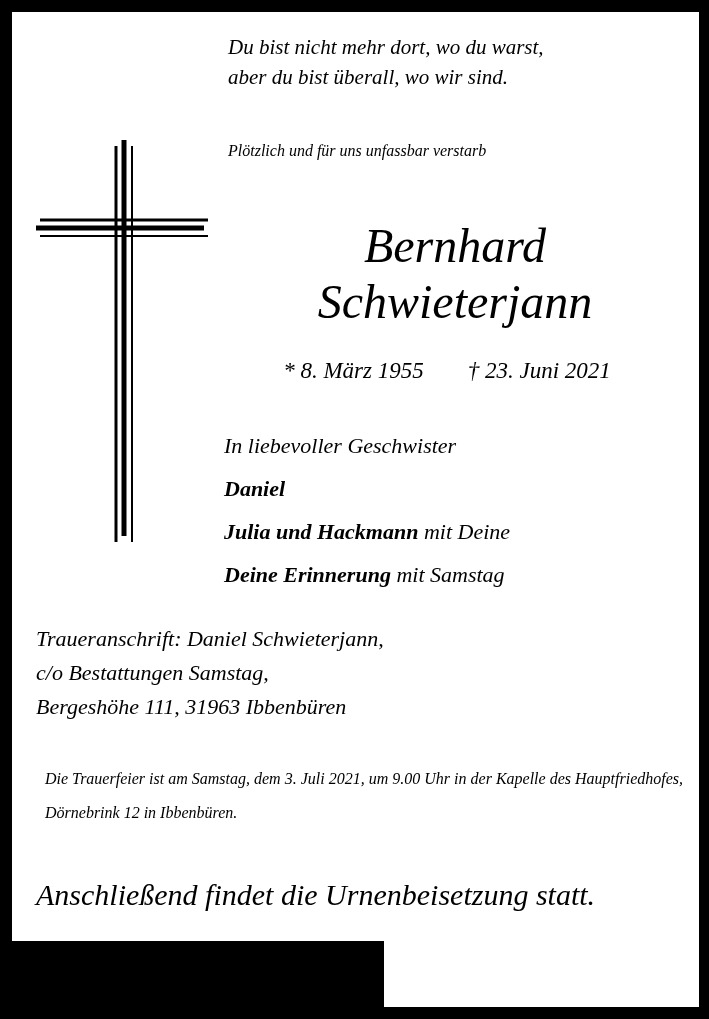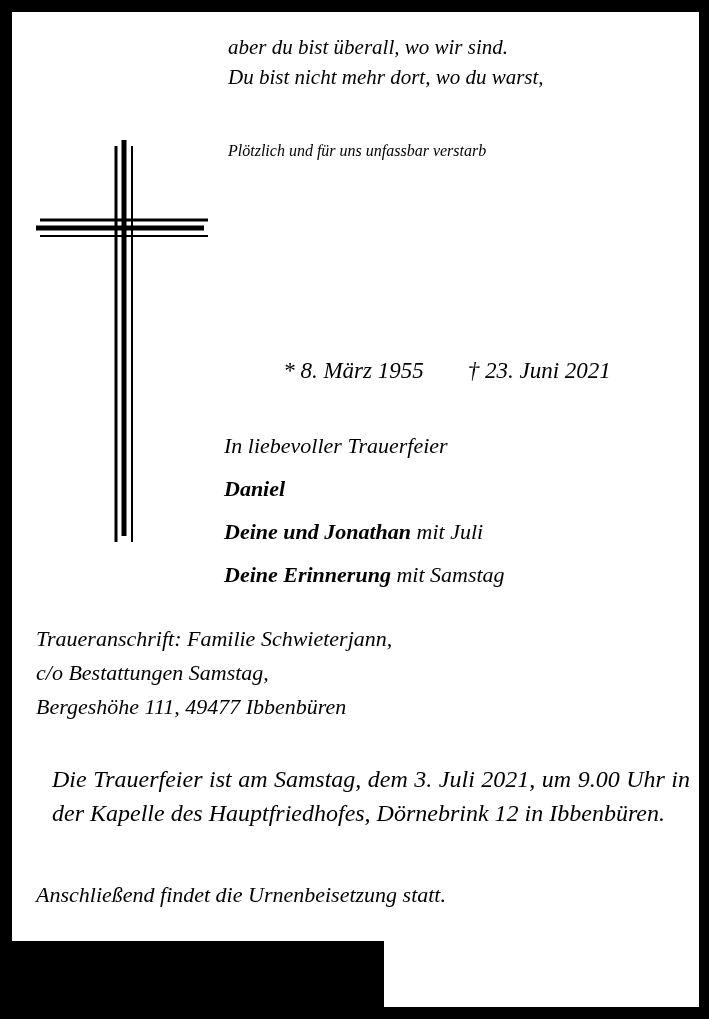--- a/index.html
+++ b/index.html
@@ -121,34 +121,34 @@
     position: absolute;
     left: 36px;
     top: 622px;
     width: 640px;
     font-size: 22px;
     font-style: italic;
     line-height: 34px;
   }
   .service {
     position: absolute;
-    left: 52px;
+    left: 45px;
     top: 762px;
     width: 638px;
-    font-size: 24px;
+    font-size: 16px;
     font-style: italic;
     line-height: 34px;
     text-align: justify;
   }
   .closing {
     position: absolute;
     left: 36px;
     top: 878px;
     width: 638px;
-    font-size: 22px;
+    font-size: 30px;
     font-style: italic;
     line-height: 34px;
   }
   .line { display: block; }
 </style>
 </head>
 <body>
 
 <div class="page">
 
@@ -163,42 +163,46 @@
       <line x1="88" y1="0" x2="88" y2="396" stroke="#000" stroke-width="5"></line>
       <line x1="96" y1="6" x2="96" y2="402" stroke="#000" stroke-width="2"></line>
 
       <line x1="4" y1="80" x2="172" y2="80" stroke="#000" stroke-width="3"></line>
       <line x1="0" y1="88" x2="168" y2="88" stroke="#000" stroke-width="5"></line>
       <line x1="4" y1="96" x2="172" y2="96" stroke="#000" stroke-width="2"></line>
     </svg>
   </div>
 
   <div class="quote">
+    <span class="line">Du bist nicht mehr dort, wo du warst,</span>
     <span class="line">aber du bist überall, wo wir sind.</span>
-    <span class="line">Du bist nicht mehr dort, wo du warst,</span>
   </div>
 
   <div class="intro">Plötzlich und für uns unfassbar verstarb</div>
 
+  <div class="name">
+    <span class="line">Bernhard</span>
+    <span class="line">Schwieterjann</span>
+  </div>
 
   <div class="dates">
     <span class="birth">* 8. März 1955</span><span class="death">† 23. Juni 2021</span>
   </div>
 
   <div class="memory">
-    <span class="line">In liebevoller Trauerfeier</span>
+    <span class="line">In liebevoller Geschwister</span>
     <span class="line b">Daniel</span>
-    <span class="line"><span class="b">Deine und Jonathan</span><span> mit Juli</span></span>
+    <span class="line"><span class="b">Julia und Hackmann</span><span> mit Deine</span></span>
     <span class="line"><span class="b">Deine Erinnerung</span><span> mit Samstag</span></span>
   </div>
 
   <div class="address">
-    <span class="line">Traueranschrift: Familie Schwieterjann,</span>
+    <span class="line">Traueranschrift: Daniel Schwieterjann,</span>
     <span class="line">c/o Bestattungen Samstag,</span>
-    <span class="line">Bergeshöhe 111, 49477 Ibbenbüren</span>
+    <span class="line">Bergeshöhe 111, 31963 Ibbenbüren</span>
   </div>
 
   <div class="service">Die Trauerfeier ist am Samstag, dem 3. Juli 2021, um 9.00 Uhr in der Kapelle des Hauptfriedhofes, Dörnebrink 12 in Ibbenbüren.</div>
 
   <div class="closing">Anschließend findet die Urnenbeisetzung statt.</div>
 
   <div class="footer-block"></div>
   <div class="footer-strip"></div>
 
 </div>

